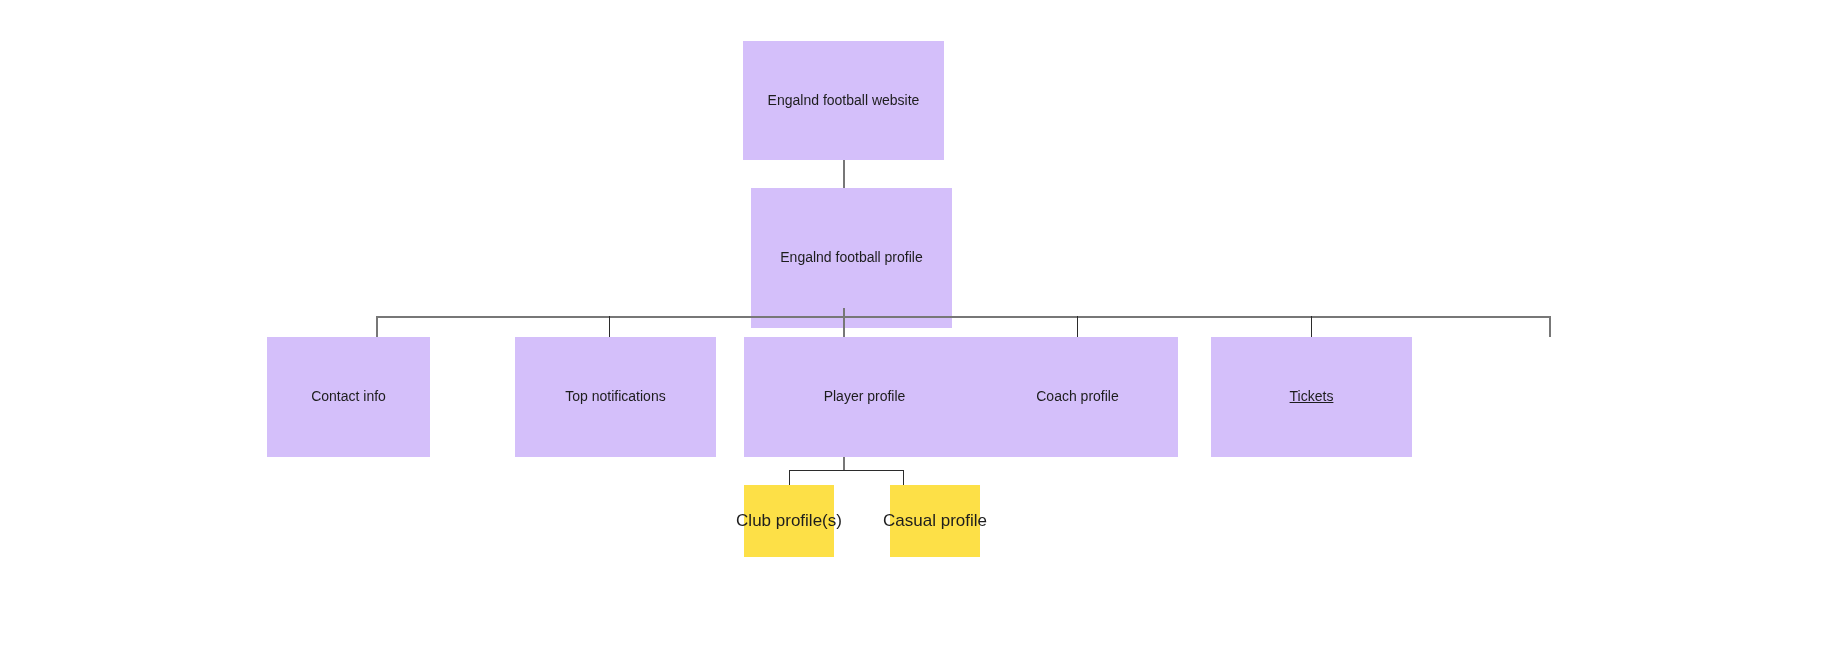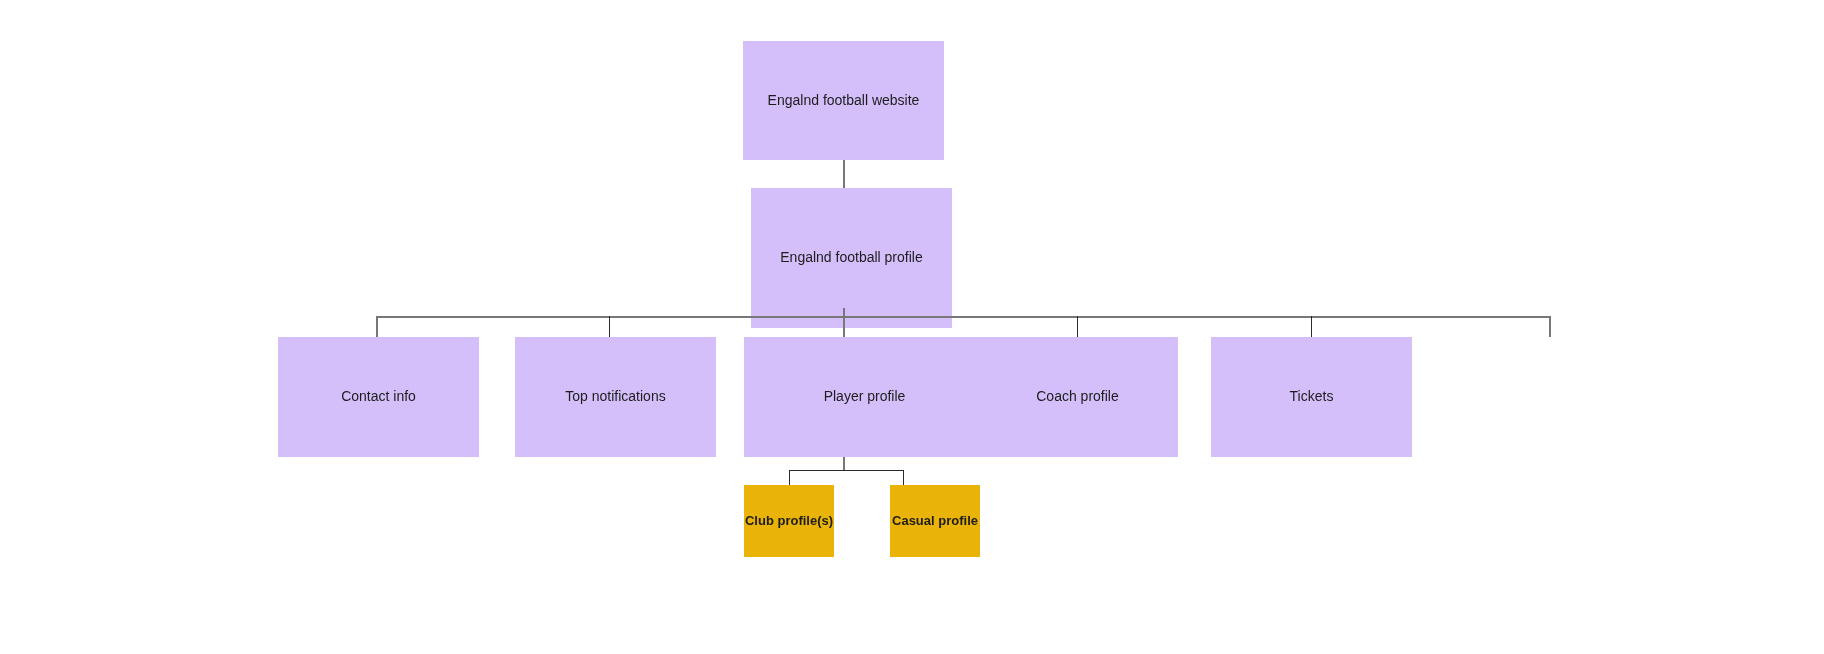--- a/index.html
+++ b/index.html
@@ -36,23 +36,22 @@
   }
 
   .node.level-root,
   .node.level-one,
   .node.level-two {
     background: #d4bffa;
     font-size: 14px;
   }
 
   .node.level-three {
-    background: #eab308;
-    font-size: 13px;
-    font-weight: bold;
+    background: #fde047;
+    font-size: 17px;
   }
 
   .node-label {
     display: block;
     white-space: nowrap;
   }
 
   
   .conn {
     position: absolute;
@@ -88,37 +87,37 @@
   <div class="conn thin-v" style="left:609px; top:316px; height:21px;"></div>
 
   <div class="conn v" style="left:843px; top:316px; height:21px;"></div>
 
   <div class="conn thin-v" style="left:1077px; top:316px; height:21px;"></div>
 
   <div class="conn thin-v" style="left:1311px; top:316px; height:21px;"></div>
 
   <div class="conn v" style="left:1549px; top:316px; height:21px;"></div>
 
-  <div class="node level-two" style="left:278px; top:337px; width:201px; height:120px;">
+  <div class="node level-two" style="left:267px; top:337px; width:163px; height:120px;">
     <span class="node-label">Contact info</span>
   </div>
 
   <div class="node level-two" style="left:509px; top:337px; width:201px; height:120px;margin-left:6px;">
     <span class="node-label">Top notifications</span>
   </div>
 
   <div class="node level-two" style="left:744px; top:337px; width:241px; height:120px;">
     <span class="node-label">Player profile</span>
   </div>
 
   <div class="node level-two" style="left:977px; top:337px; width:201px; height:120px;">
     <span class="node-label">Coach profile</span>
   </div>
 
-  <div class="node level-two" style="left:1211px; top:337px; width:201px; height:120px;">
+  <div class="node level-two" style="left:1211px; top:337px; width:201px; height:120px;text-decoration:underline;">
     <span class="node-label">Tickets</span>
   </div>
 
 
   <div class="conn v" style="left:843px; top:457px; height:14px;"></div>
 
   <div class="conn thin-h" style="left:789px; top:470px; width:115px;"></div>
 
   <div class="conn thin-v" style="left:789px; top:470px; height:15px;"></div>
 

